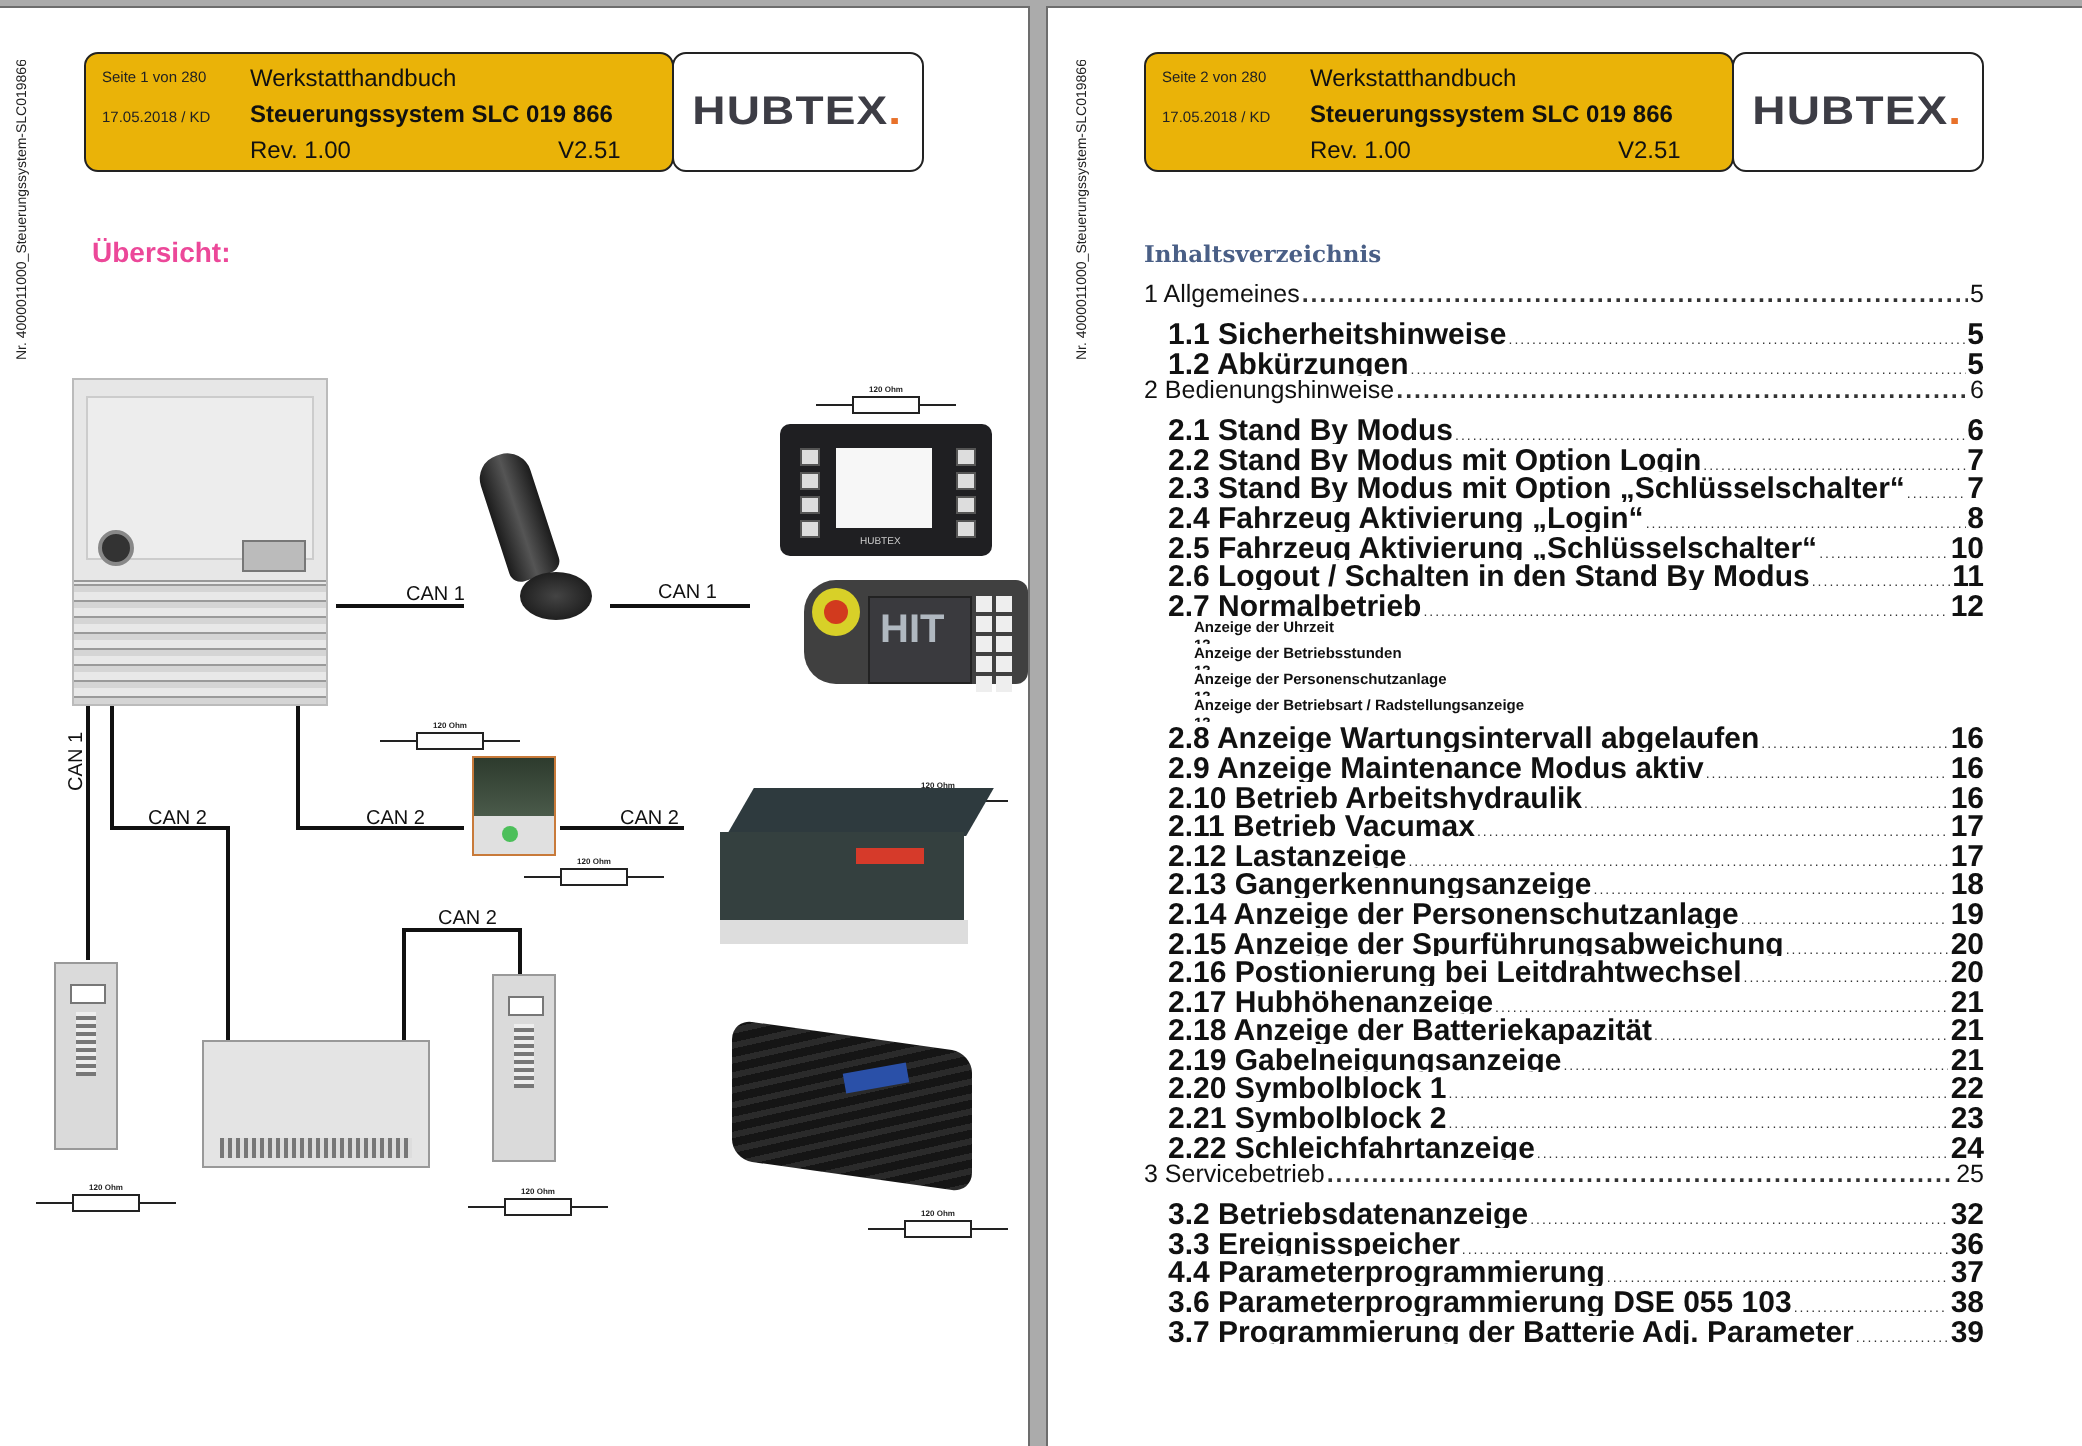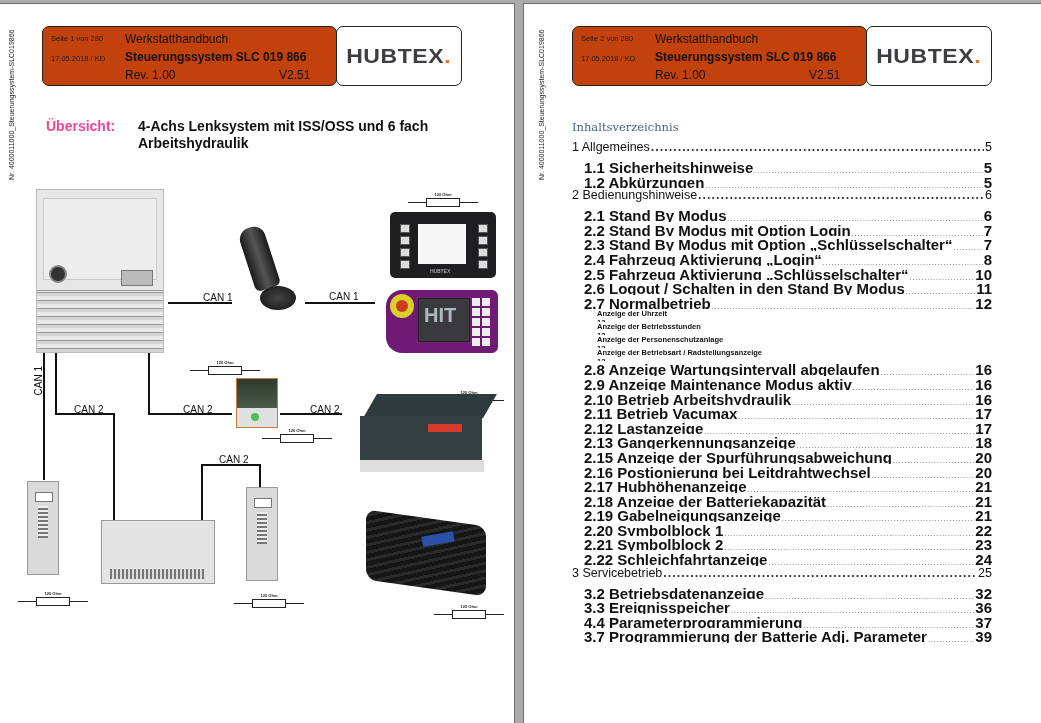--- a/index.html
+++ b/index.html
@@ -17,21 +17,21 @@
 
   .side-text {
     position: absolute; left: 8px; top: 26px; width: 14px; height: 150px;
     writing-mode: vertical-rl; transform: rotate(180deg);
     font-size: 7px; color: #222; white-space: nowrap; overflow: hidden;
   }
 
   .hdr { position: absolute; top: 22px; height: 62px; }
   .hdr-main {
     position: absolute; left: 0; top: 0; width: 293px; height: 58px;
-    border: 1.5px solid #222; border-radius: 7px; background: #c2410c;
+    border: 1.5px solid #222; border-radius: 7px; background: #eab308;
   }
   .hdr-logo {
     position: absolute; left: 294px; top: 0; width: 124px; height: 58px;
     border: 1.5px solid #222; border-radius: 7px; background: #fff;
     display: flex; align-items: center; justify-content: center;
   }
   .hdr .meta { position: absolute; left: 8px; font-size: 7.5px; color: #222; }
   .hdr .meta.p { top: 7px; }
   .hdr .meta.d { top: 27px; }
   .hdr .t1 { position: absolute; left: 82px; top: 5px; font-size: 12px; color: #111; }
@@ -66,21 +66,21 @@
   .joystick { left: 238px; top: 222px; width: 62px; height: 88px; }
   .joystick .stick { position: absolute; left: 8px; top: 0; width: 26px; height: 64px; background: linear-gradient(90deg, #1b1b1b, #555 50%, #1b1b1b); border-radius: 12px 12px 6px 6px; transform: rotate(-18deg); }
   .joystick .base { position: absolute; left: 22px; top: 60px; width: 36px; height: 24px; background: radial-gradient(ellipse at center, #444, #111); border-radius: 50%; }
 
   .display { left: 390px; top: 208px; width: 106px; height: 66px; background: #1f1f22; border-radius: 5px; }
   .display .screen { position: absolute; left: 28px; top: 12px; width: 48px; height: 40px; background: #f7f7f7; }
   .display .keys { position: absolute; top: 12px; width: 8px; }
   .display .key { width: 8px; height: 7px; background: #ddd; margin-bottom: 3px; border: 1px solid #555; }
   .display .brand { position: absolute; left: 40px; top: 56px; font-size: 5px; color: #ccc; }
 
-  .hit { left: 386px; top: 286px; width: 112px; height: 63px; background: #701a75; border-radius: 16px 6px 6px 16px; }
+  .hit { left: 402px; top: 286px; width: 112px; height: 52px; background: #404040; border-radius: 16px 6px 6px 16px; }
   .hit .estop { position: absolute; left: 4px; top: 4px; width: 24px; height: 24px; border-radius: 50%; background: #d8d028; }
   .hit .estop::after { content: ""; position: absolute; left: 6px; top: 6px; width: 12px; height: 12px; border-radius: 50%; background: #d23a1e; }
   .hit .screen { position: absolute; left: 32px; top: 8px; width: 50px; height: 42px; background: #3a3a3e; border: 1px solid #222; }
   .hit .logo { position: absolute; left: 38px; top: 14px; font-size: 20px; font-weight: bold; color: #b0b8c0; }
   .hit .btns { position: absolute; left: 86px; top: 8px; width: 20px; display: grid; grid-template-columns: 8px 8px; gap: 2px; }
   .hit .btns span { width: 8px; height: 8px; background: #eee; }
 
   .canio { left: 236px; top: 374px; width: 40px; height: 48px; background: linear-gradient(180deg, #2d3b2d, #4a5a4a 60%, #e0e0e0 60%); border: 1px solid #c87a3a; }
   .canio .led { position: absolute; left: 14px; top: 34px; width: 8px; height: 8px; border-radius: 50%; background: #4cbf5a; }
 
@@ -96,21 +96,21 @@
 
   .module-tall { width: 30px; height: 92px; background: #dadada; border: 1px solid #999; }
   .module-tall .win { position: absolute; left: 7px; top: 10px; width: 16px; height: 8px; background: #fff; border: 1px solid #777; }
   .module-tall .pins { position: absolute; left: 10px; top: 24px; width: 10px; height: 32px; background: repeating-linear-gradient(0deg, #777 0 2px, #eee 2px 4px); }
   .mod1 { left: 27px; top: 477px; }
   .mod2 { left: 246px; top: 483px; }
   .ecu-small { left: 101px; top: 516px; width: 112px; height: 62px; background: #e4e4e4; border: 1px solid #999; }
   .ecu-small .term { position: absolute; left: 8px; right: 8px; bottom: 4px; height: 10px; background: repeating-linear-gradient(90deg, #777 0 2px, #ddd 2px 4px); }
 
   
-  .toc-title { position: absolute; left: 48px; top: 116px; font-family: "DejaVu Serif", serif; font-size: 11.5px; font-weight: normal; color: #4a5f86; }
+  .toc-title { position: absolute; left: 48px; top: 116px; font-family: "DejaVu Serif", serif; font-size: 11.5px; font-weight: bold; color: #4a5f86; }
   .toc { position: absolute; left: 48px; top: 136px; width: 420px; }
   .toc-row { display: flex; align-items: baseline; white-space: nowrap; color: #111; overflow: hidden; }
   .toc-row .txt { flex: 0 0 auto; }
   .toc-row .dots { flex: 1 1 auto; overflow: hidden; margin: 0 1px; letter-spacing: 1px; color: #333; }
   .toc-row .dots::before { content: "......................................................................................................................................................................................................................................."; }
   .toc-row .pg { flex: 0 0 auto; }
   .lvl1 { font-size: 12.5px; height: 19px; padding-left: 0; }
   .lvl1 .txt, .lvl1 .pg { font-weight: normal; }
   .lvl2 { font-size: 15px; font-weight: bold; height: 14.6px; padding-left: 12px; }
   .lvl3 { font-size: 7.5px; font-weight: bold; height: 13px; padding-left: 24px; flex-direction: column; }
@@ -133,21 +133,20 @@
       <span class="t2">Steuerungssystem SLC 019 866</span>
       <span class="t3">Rev. 1.00</span>
       <span class="t4">V2.51</span>
     </div>
     <div class="hdr-logo">
       <span class="logo-text"><span>HUBTEX</span><span class="logo-dot">.</span></span>
     </div>
   </div>
 
   <div class="overview-label">Übersicht:</div>
-  <div class="overview-title">4-Achs Lenksystem mit ISS/OSS und 6 fach Arbeitshydraulik</div>
 
   <div class="diagram">
 
     <div class="wire" style="left:168px; top:298px; width:64px; height:2px;"></div>
     <div class="wire" style="left:305px; top:298px; width:70px; height:2px;"></div>
     <div class="wire" style="left:43px; top:346px; width:2px; height:130px;"></div>
     <div class="wire" style="left:55px; top:346px; width:2px; height:64px;"></div>
     <div class="wire" style="left:55px; top:409px; width:59px; height:2px;"></div>
     <div class="wire" style="left:113px; top:409px; width:2px; height:107px;"></div>
     <div class="wire" style="left:148px; top:346px; width:2px; height:64px;"></div>
@@ -405,20 +404,25 @@
         <span class="txt">2.12 Lastanzeige</span>
         <span class="dots"></span>
         <span class="pg">17</span>
       </div>
       <div class="toc-row lvl2">
         <span class="txt">2.13 Gangerkennungsanzeige</span>
         <span class="dots"></span>
         <span class="pg">18</span>
       </div>
       <div class="toc-row lvl2">
+        <span class="txt">2.14 Anzeige der Personenschutzanlage</span>
+        <span class="dots"></span>
+        <span class="pg">19</span>
+      </div>
+      <div class="toc-row lvl2">
         <span class="txt">2.15 Anzeige der Spurführungsabweichung</span>
         <span class="dots"></span>
         <span class="pg">20</span>
       </div>
       <div class="toc-row lvl2">
         <span class="txt">2.16 Postionierung bei Leitdrahtwechsel</span>
         <span class="dots"></span>
         <span class="pg">20</span>
       </div>
       <div class="toc-row lvl2">
@@ -465,18 +469,23 @@
         <span class="txt">3.3 Ereignisspeicher</span>
         <span class="dots"></span>
         <span class="pg">36</span>
       </div>
       <div class="toc-row lvl2">
         <span class="txt">4.4 Parameterprogrammierung</span>
         <span class="dots"></span>
         <span class="pg">37</span>
       </div>
       <div class="toc-row lvl2">
+        <span class="txt">3.6 Parameterprogrammierung DSE 055 103</span>
+        <span class="dots"></span>
+        <span class="pg">38</span>
+      </div>
+      <div class="toc-row lvl2">
         <span class="txt">3.7 Programmierung der Batterie Adj. Parameter</span>
         <span class="dots"></span>
         <span class="pg">39</span>
       </div>
     </div>
 </div>
 
 </body></html>

